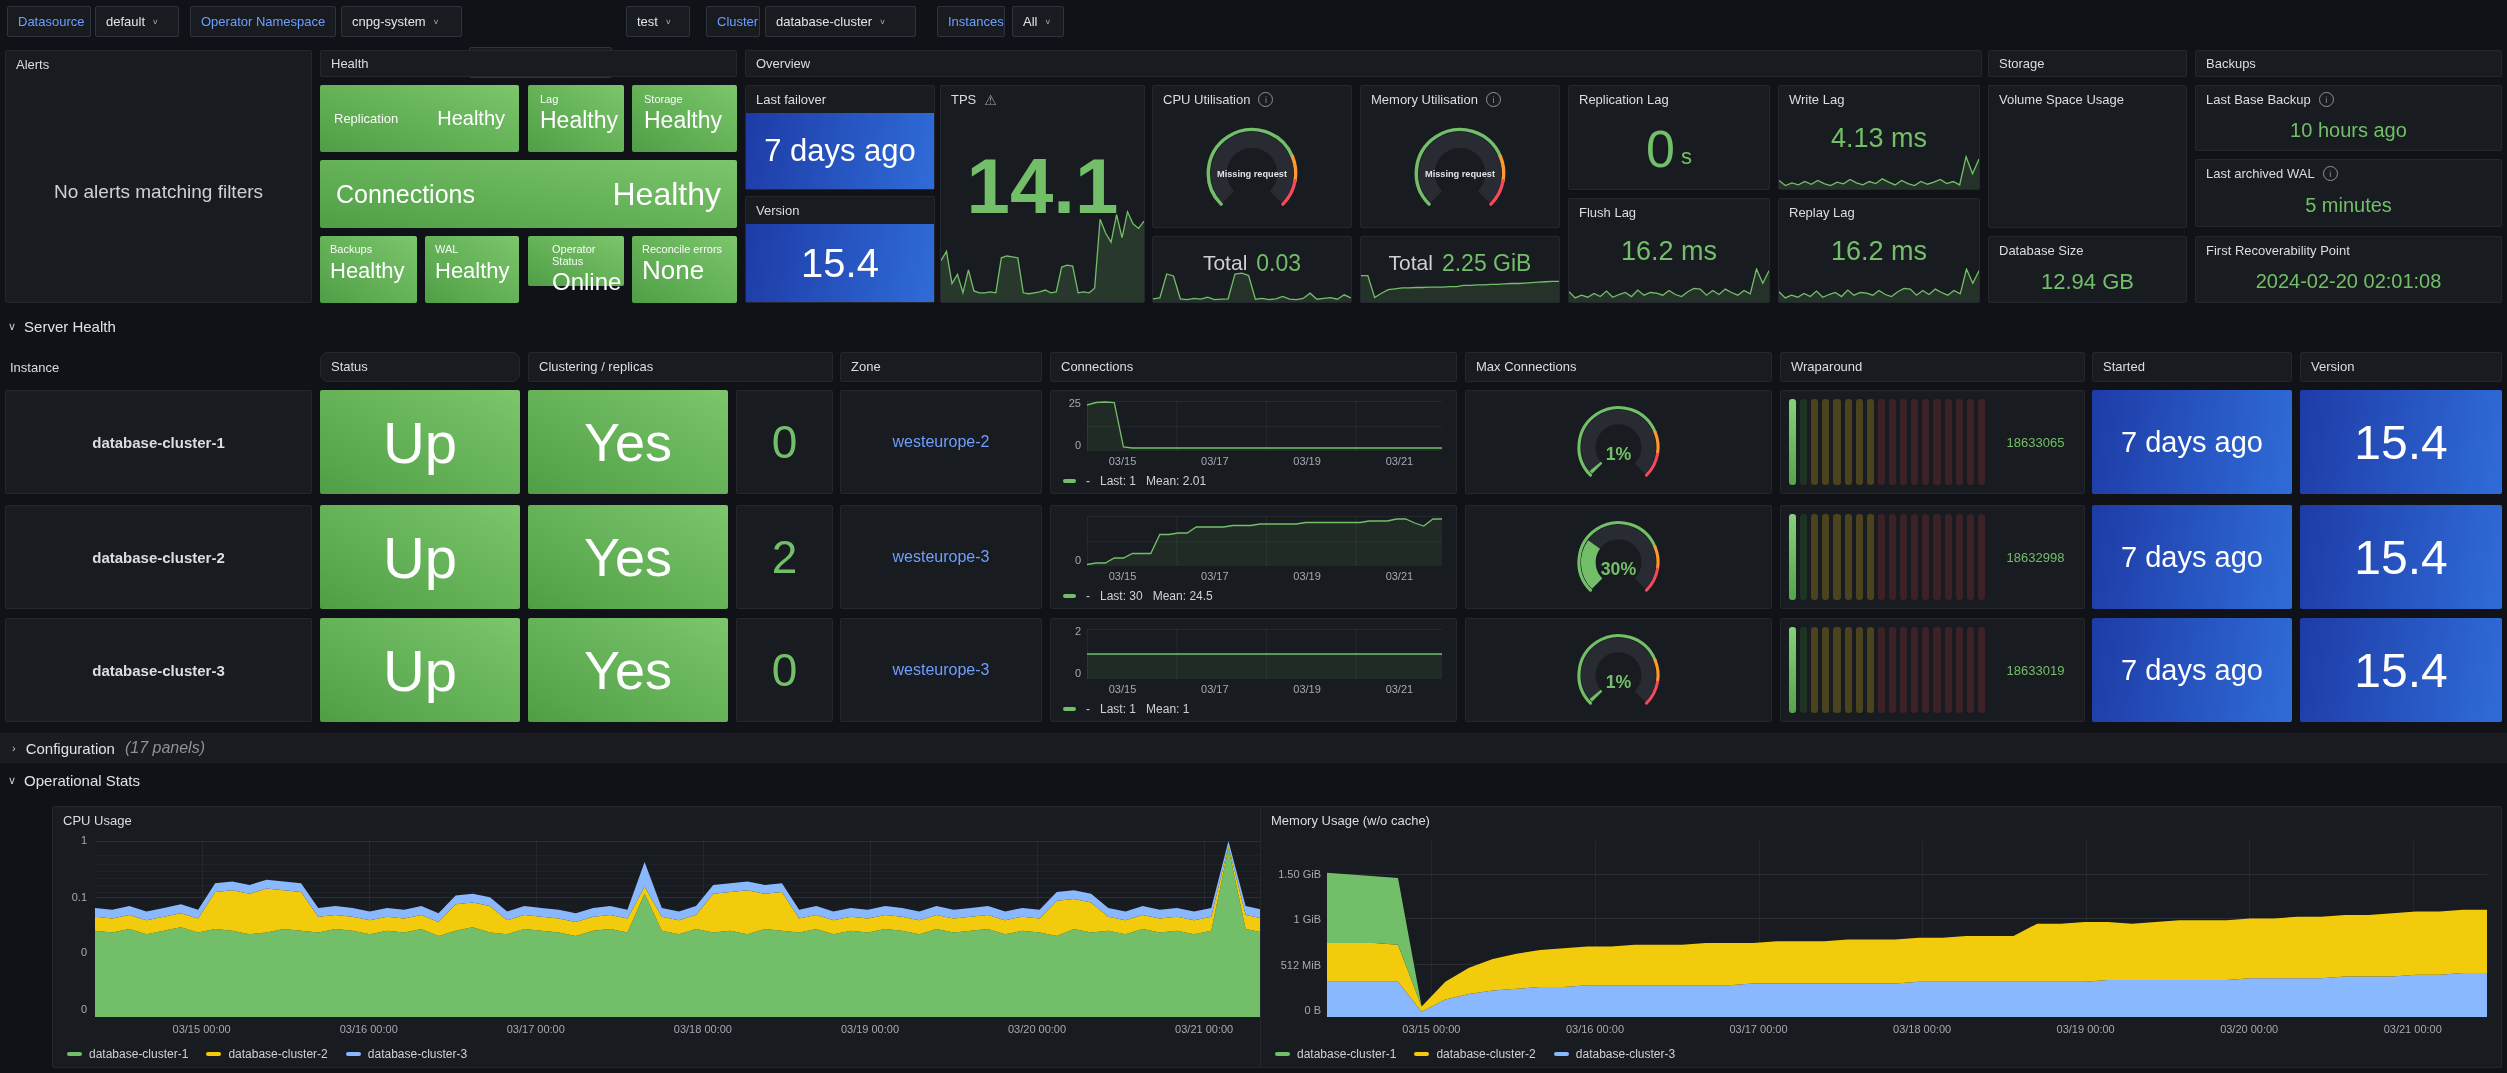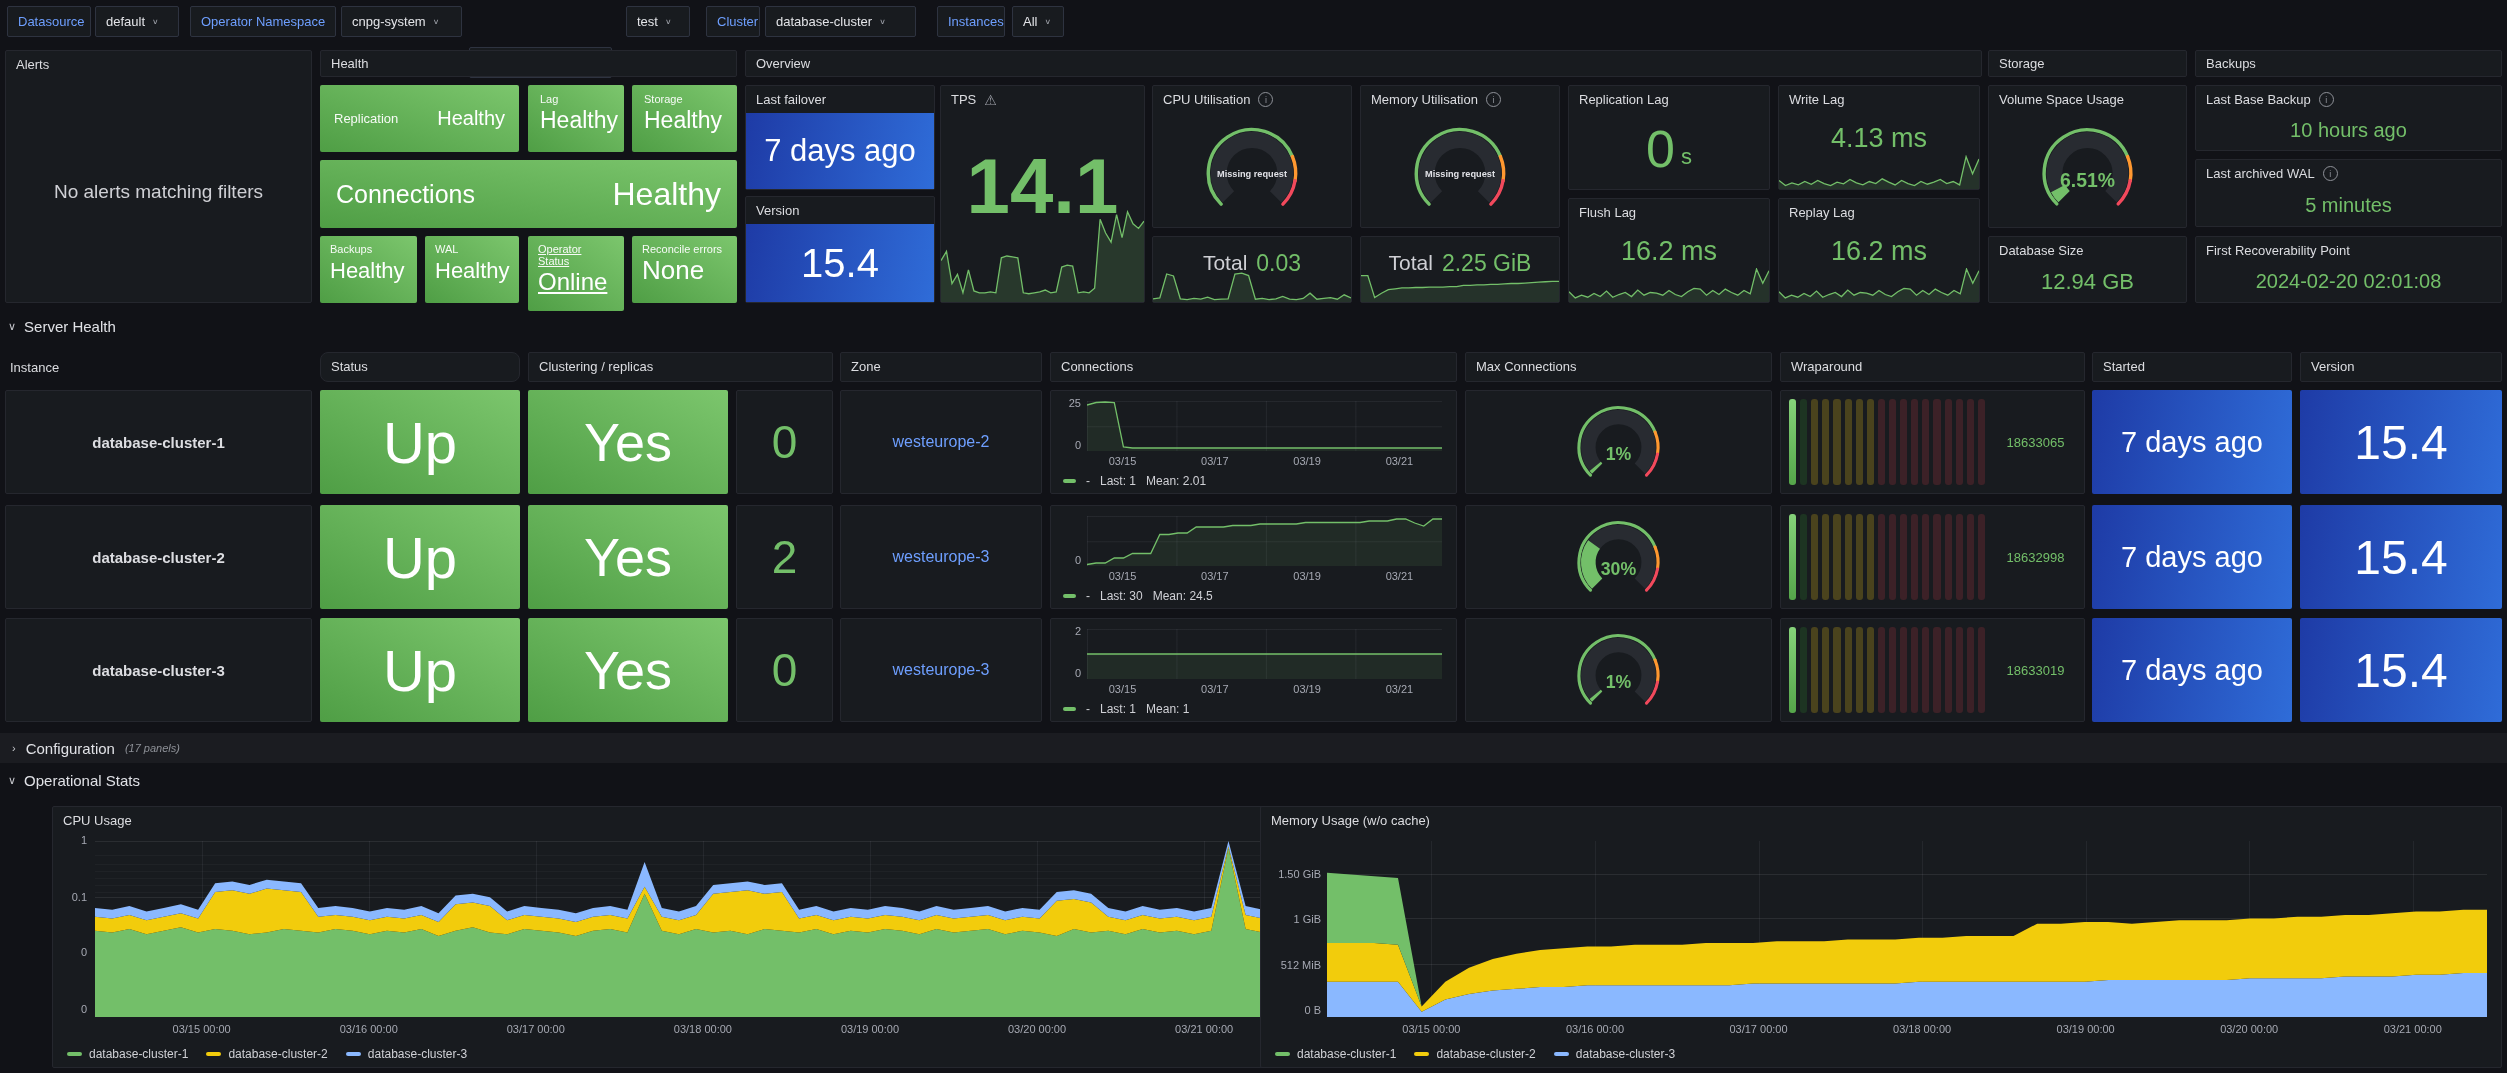--- a/index.html
+++ b/index.html
@@ -113,21 +113,21 @@
     <span style="font-size:32px;font-weight:500;">Healthy</span>
   </div>
   <div class="abs tile" style="left:320px;top:236px;width:97px;height:67px;padding:7px 10px;">
     <div class="tl" style="font-size:11px;">Backups</div>
     <div style="font-size:22px;font-weight:500;margin-top:3px;">Healthy</div>
   </div>
   <div class="abs tile" style="left:425px;top:236px;width:94px;height:67px;padding:7px 10px;">
     <div class="tl" style="font-size:11px;">WAL</div>
     <div style="font-size:22px;font-weight:500;margin-top:3px;">Healthy</div>
   </div>
-  <div class="abs tile" style="left:528px;top:236px;width:96px;height:75px;padding:7px 10px;text-decoration:underline;">
+  <div class="abs tile" style="left:528px;top:236px;width:96px;height:50px;padding:7px 24px;">
     <div class="tl" style="font-size:11px;">Operator Status</div>
     <div style="font-size:24px;font-weight:500;margin-top:1px;">Online</div>
   </div>
   <div class="abs tile" style="left:632px;top:236px;width:105px;height:67px;padding:7px 10px;">
     <div class="tl" style="font-size:11px;">Reconcile errors</div>
     <div style="font-size:26px;font-weight:500;">None</div>
   </div>
 
   <div class="abs panel hdrbar" style="left:745px;top:50px;width:1237px;height:27px;">
     <div class="ptitle">
@@ -260,30 +260,20 @@
   </div>
 
   <div class="abs panel hdrbar" style="left:1988px;top:50px;width:199px;height:27px;">
     <div class="ptitle">
         <span>Storage</span>
       </div>
   </div>
   <div class="abs panel" style="left:1988px;top:85px;width:199px;height:143px;text-align:center;">
     <div class="ptitle">
         <span>Volume Space Usage</span>
-      </div>
-    <div class="abs" style="left:30px;right:30px;top:26px;bottom:4px;">
-        <svg viewBox="0 0 120 82" preserveAspectRatio="xMidYMid meet" style="width:100%;height:100%;display:block">
-          <path d="M 33.13 72.87 A 38 38 0 1 1 95.11 31.46" stroke="#73bf69" stroke-width="3" fill="none" stroke-linecap="round"></path>
-          <path d="M 95.11 31.46 A 38 38 0 0 1 97.43 52.53" stroke="#ff9830" stroke-width="3" fill="none" stroke-linecap="round"></path>
-          <path d="M 97.43 52.53 A 38 38 0 0 1 86.87 72.87" stroke="#f2495c" stroke-width="3" fill="none" stroke-linecap="round"></path>
-          <path d="M 39.49 66.51 A 29 29 0 1 1 80.51 66.51" stroke="#282b31" stroke-width="14" fill="none"></path>
-          <path d="M 39.49 66.51 A 29 29 0 0 1 34.26 59.36" stroke="#73bf69" stroke-width="14" fill="none"></path>
-          <text x="60" y="58" text-anchor="middle" font-size="17" font-weight="600" fill="#73bf69" font-family="Liberation Sans,sans-serif">6.51%</text>
-        </svg>
       </div>
   </div>
   <div class="abs panel" style="left:1988px;top:236px;width:199px;height:67px;">
     <div class="ptitle">
         <span>Database Size</span>
       </div>
     <div class="abs center green" style="left:0;right:0;top:24px;bottom:0;font-size:22px;font-weight:500;">12.94 GB</div>
   </div>
 
   <div class="abs panel hdrbar" style="left:2195px;top:50px;width:307px;height:27px;">
@@ -562,21 +552,21 @@
         <div class="abs green center" style="left:212px;right:6px;top:0;bottom:0;font-size:13px;">18633019</div>
       </div>
       <div class="abs bluestat" style="left:2092px;top:618px;width:200px;height:104px;font-size:29px;font-weight:500;border-radius:2px;">7 days ago</div>
       <div class="abs bluestat" style="left:2300px;top:618px;width:202px;height:104px;font-size:48px;font-weight:500;border-radius:2px;">15.4</div>
     </div>
     </div>
 
   <div class="abs" style="left:0;top:733px;width:2507px;height:30px;background:rgba(204,204,220,0.055);display:flex;align-items:center;gap:10px;padding:0 12px;box-sizing:border-box;">
     <span class="section-chev">›</span>
     <span style="font-size:15px;font-weight:500;color:#e0e1e6;">Configuration</span>
-    <span style="font-size:11px;font-style:italic;color:#8e9198;">(17 panels)</span>
+    <span style="font-size:16px;font-style:italic;color:#8e9198;">(17 panels)</span>
   </div>
 
   <div class="abs section-head" style="left:8px;top:772px;">
     <span class="section-chev">∨</span>
     <span>Operational Stats</span>
   </div>
 
   <div class="abs panel" style="left:5px;top:806px;width:1243px;height:262px;margin-left:47px;">
     <div class="ptitle">
         <span>CPU Usage</span>

